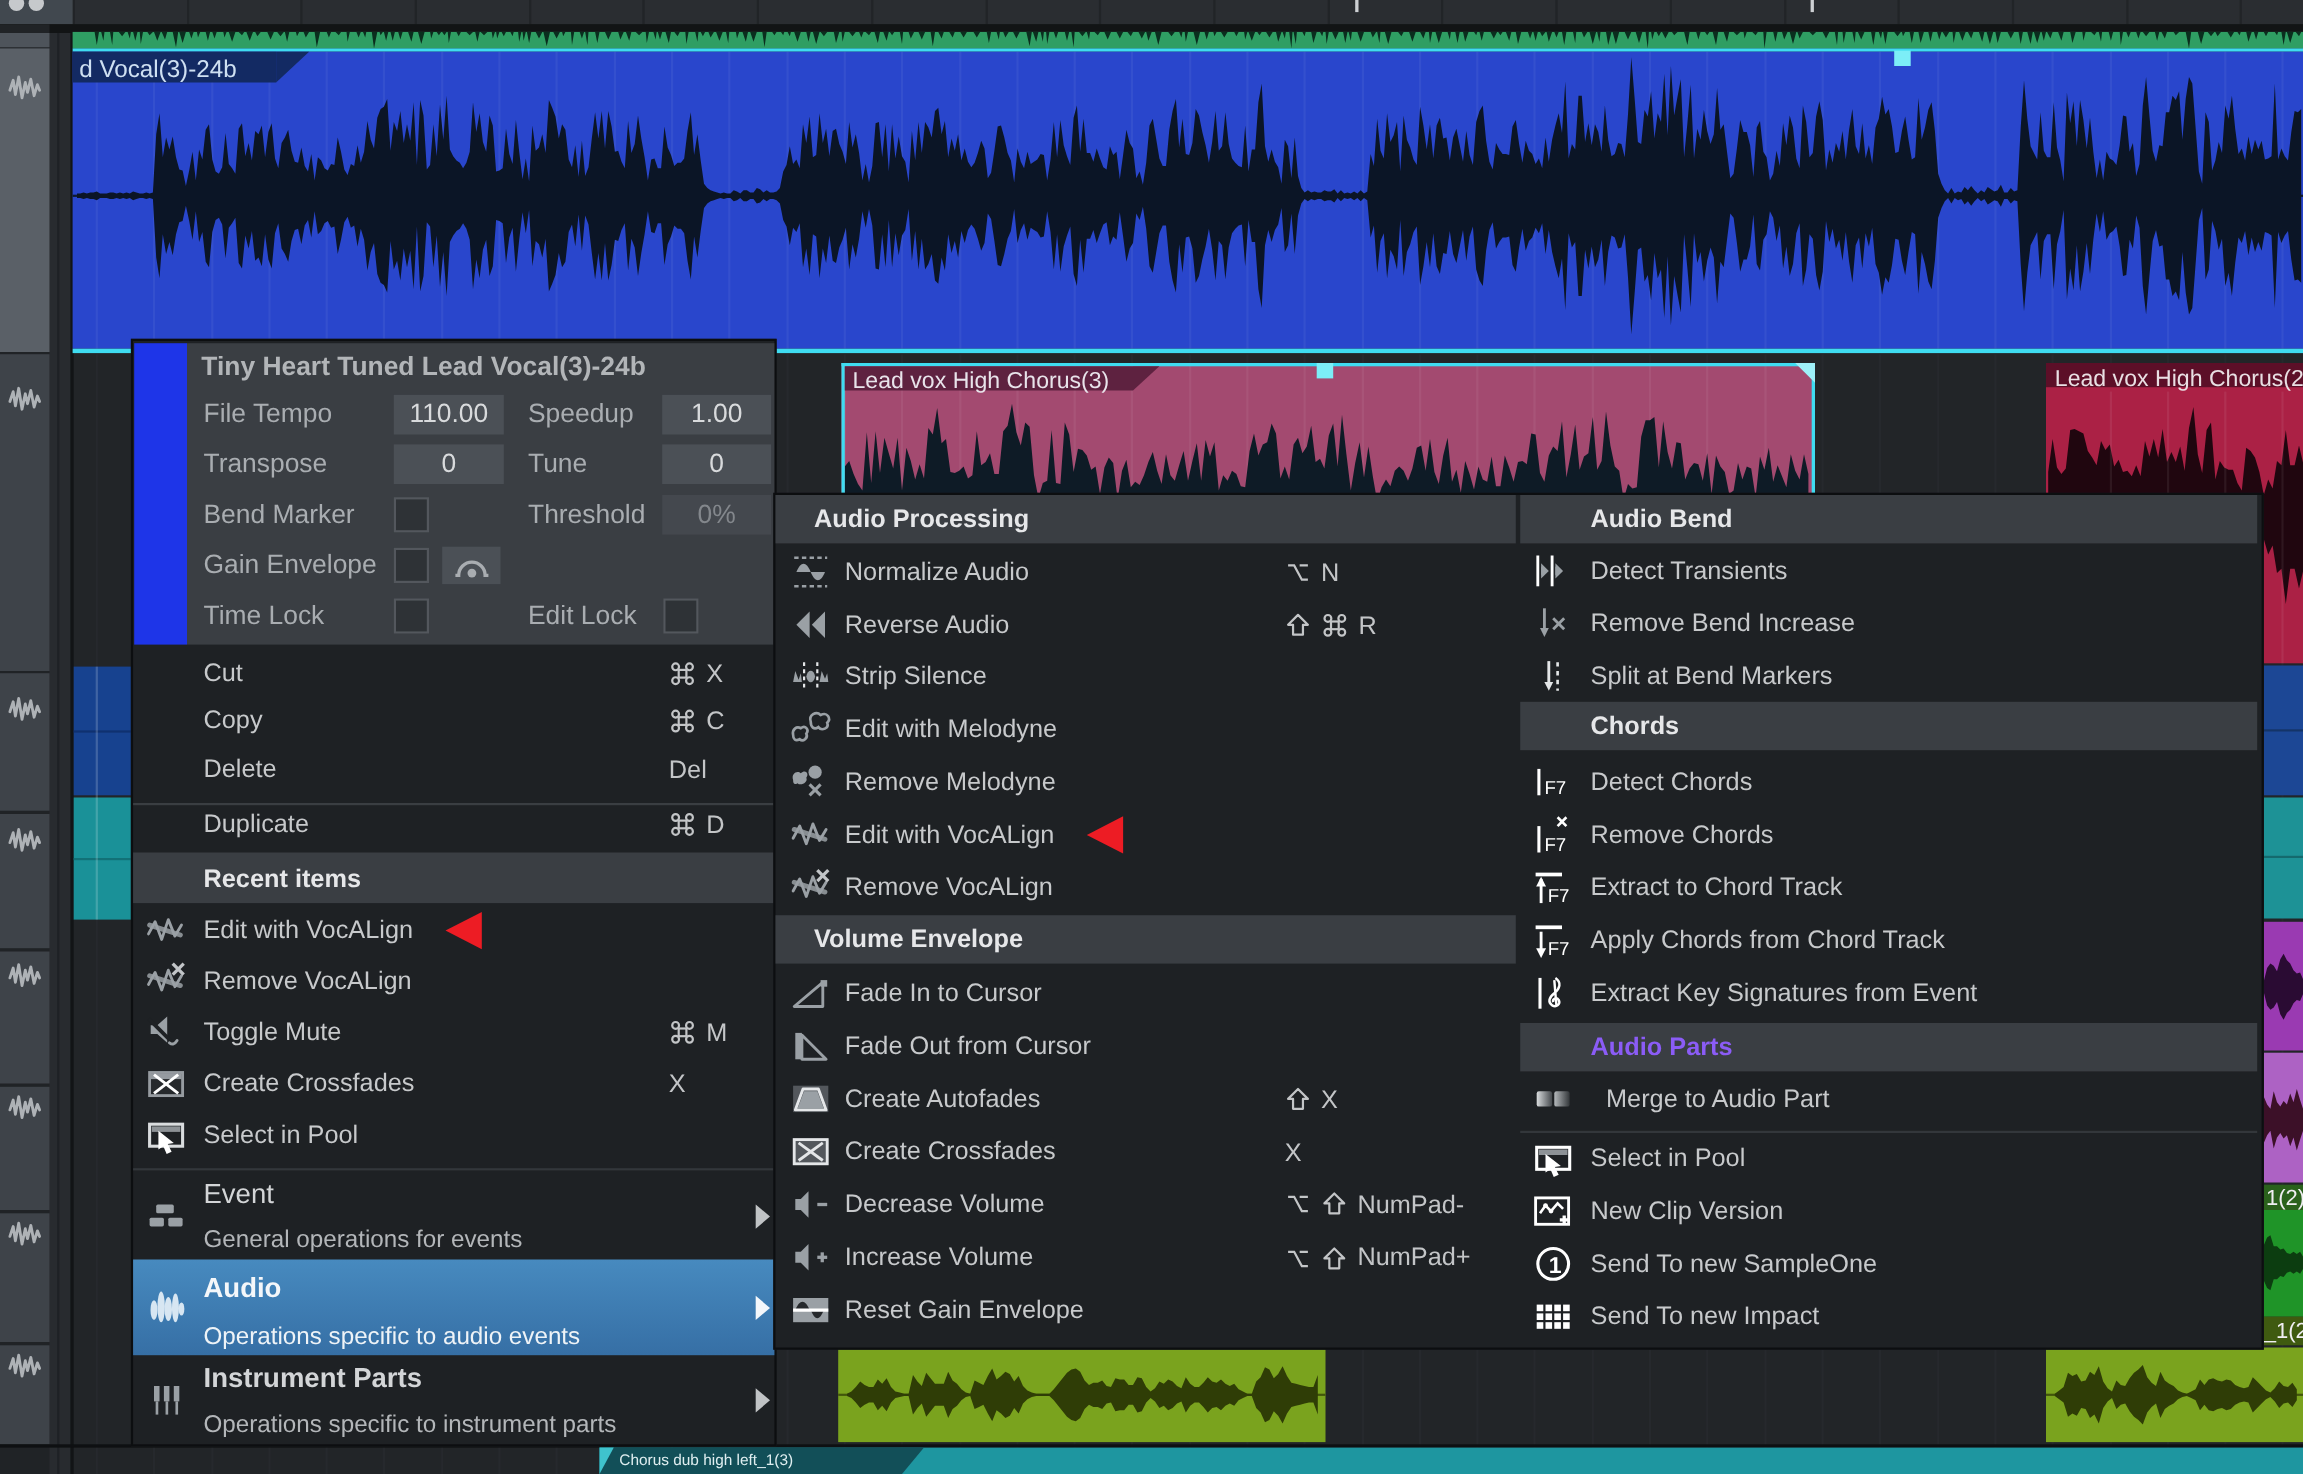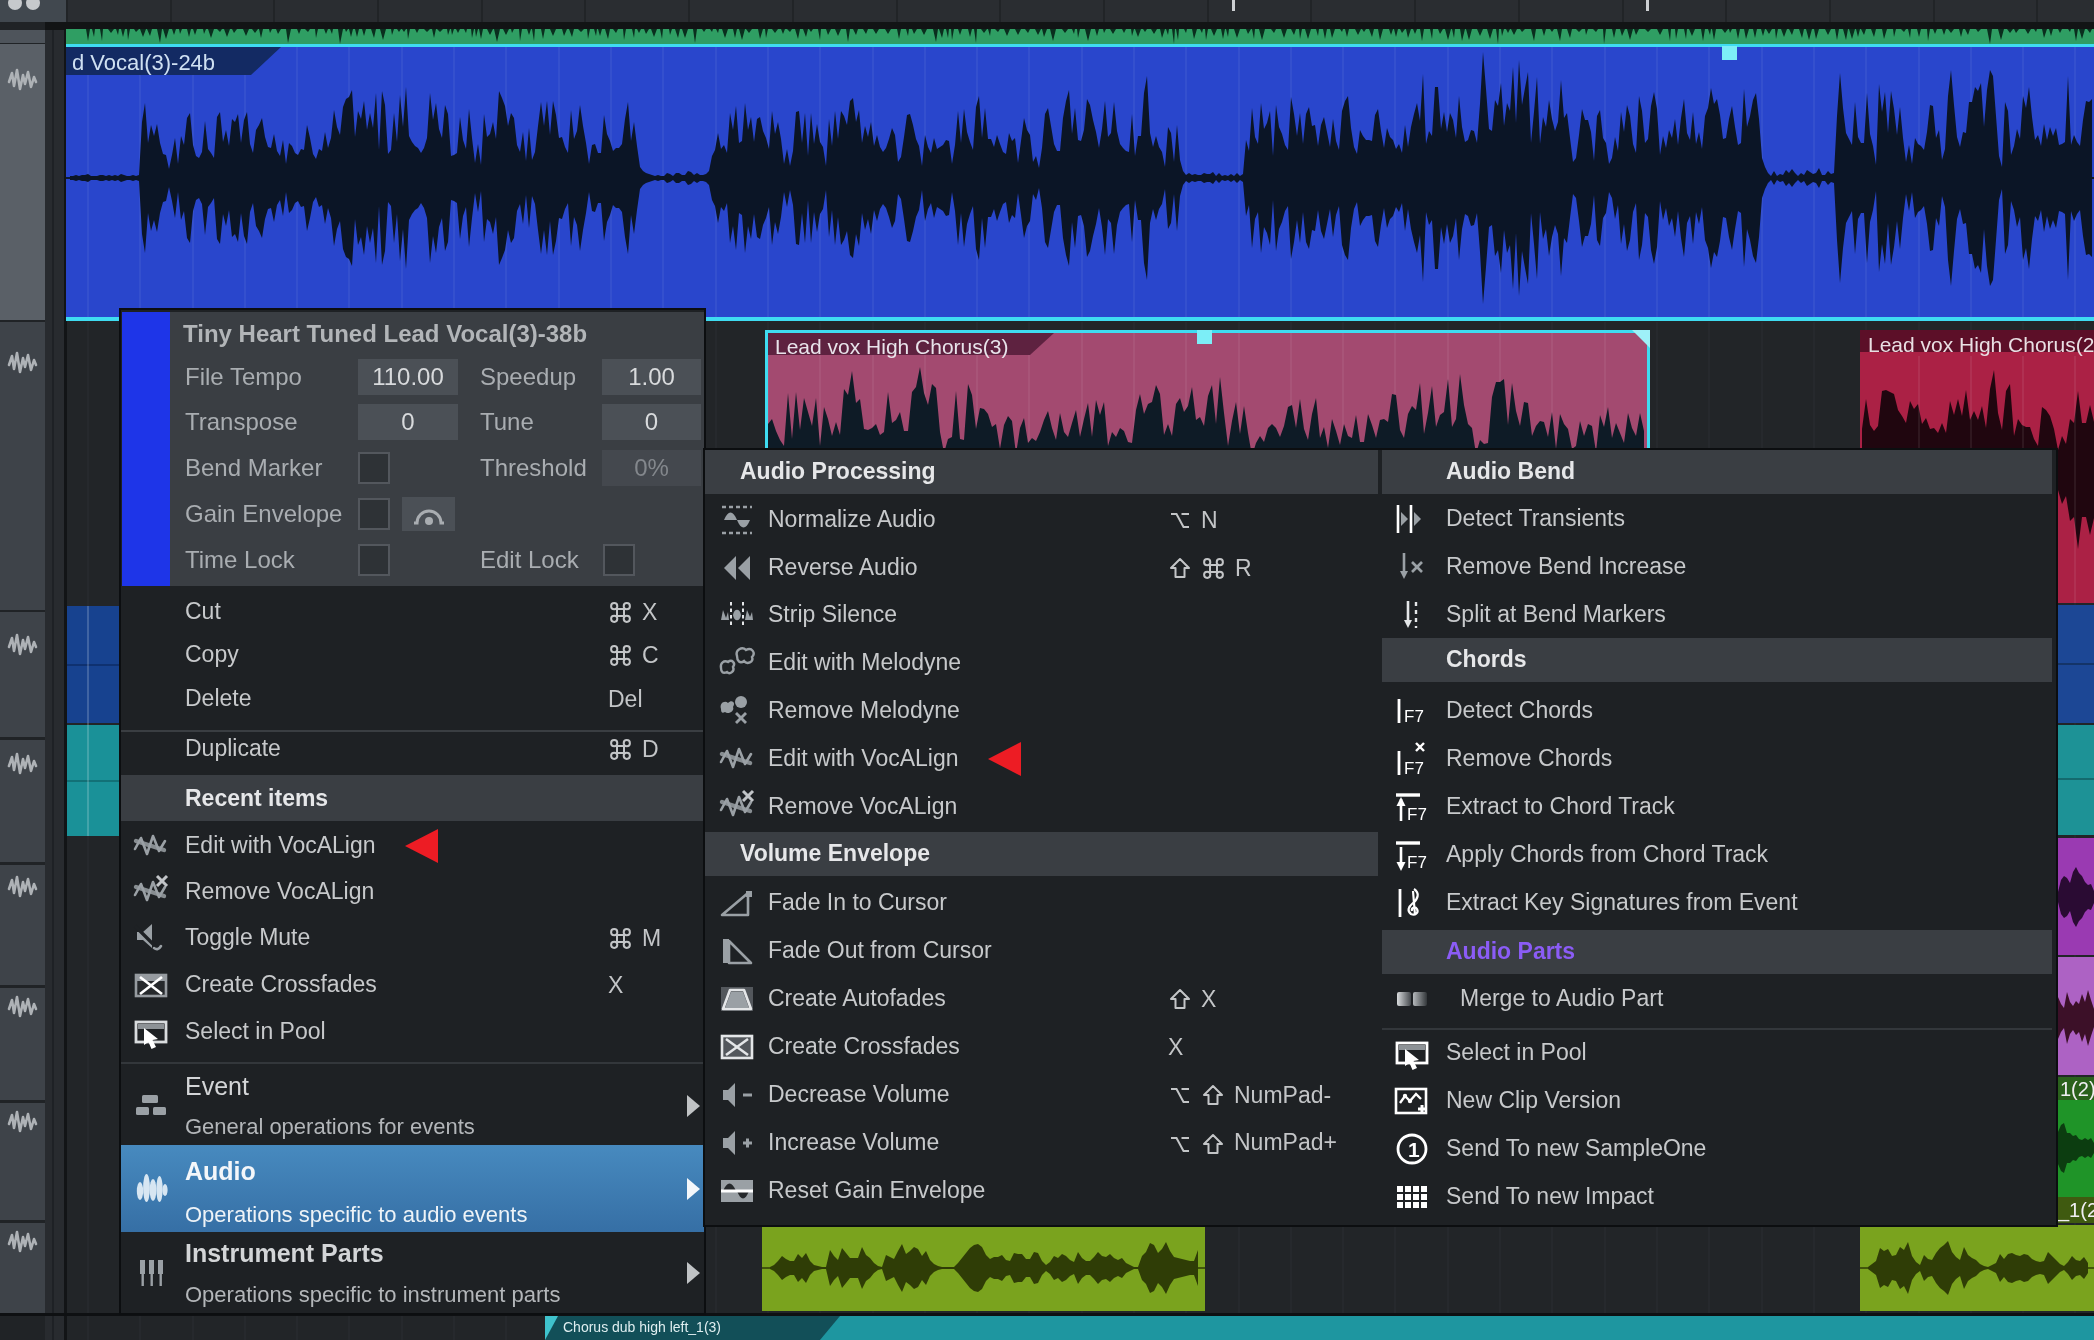--- a/index.html
+++ b/index.html
@@ -241,21 +241,21 @@
   </svg>
 <div class="a" style="left:0;top:1313px;width:2094px;height:3px;background:#0e1012"></div>
 <div class="a" style="left:545px;top:1316px;width:1549px;height:24px;background:#1e96a0"></div>
 <div class="a" style="left:545px;top:1316px;width:275px;height:24px;background:#124f58"></div>
 <div class="a" style="left:820px;top:1316px;width:0;height:0;border-top:24px solid #124f58;border-right:20px solid transparent"></div>
 <div class="a" style="left:545px;top:1316px;width:0;height:0;border-top:24px solid #3fc3cd;border-right:13px solid transparent"></div>
 <div class="txt" style="left:563px;top:1320px;font-size:14px;color:#dfeef0">Chorus dub high left_1(3)</div>
 <div class="a" style="left:119px;top:308px;width:587px;height:1007px;background:#1e2124;border:2px solid #0c0e10"></div>
 <div class="a" style="left:122px;top:312px;width:48px;height:274px;background:#1e35e8"></div>
 <div class="a" style="left:170px;top:312px;width:534px;height:274px;background:#3a3e43"></div>
-<div class="txt" style="left:183px;top:322px;font-size:24px;font-weight:bold;color:#b2b5b8">Tiny Heart Tuned Lead Vocal(3)-38b</div>
+<div class="txt" style="left:183px;top:322px;font-size:24px;font-weight:bold;color:#b2b5b8">Tiny Heart Tuned Lead Vocal(3)-24b</div>
 <div class="txt" style="left:185px;top:365px;font-size:24px;color:#a9adb1">File Tempo</div>
 <div class="txt" style="left:185px;top:410px;font-size:24px;color:#a9adb1">Transpose</div>
 <div class="txt" style="left:185px;top:456px;font-size:24px;color:#a9adb1">Bend Marker</div>
 <div class="txt" style="left:185px;top:502px;font-size:24px;color:#a9adb1">Gain Envelope</div>
 <div class="txt" style="left:185px;top:548px;font-size:24px;color:#a9adb1">Time Lock</div>
 <div class="txt" style="left:480px;top:365px;font-size:24px;color:#a9adb1">Speedup</div>
 <div class="txt" style="left:480px;top:410px;font-size:24px;color:#a9adb1">Tune</div>
 <div class="txt" style="left:480px;top:456px;font-size:24px;color:#a9adb1">Threshold</div>
 <div class="txt" style="left:480px;top:548px;font-size:24px;color:#a9adb1">Edit Lock</div>
 <div class="a" style="left:358px;top:359px;width:100px;height:36px;background:#4b5056;color:#d8dadc;font-size:24px;line-height:36px;text-align:center">110.00</div>
@@ -492,21 +492,21 @@
   </svg>
 <div class="txt" style="left:768px;top:1035px">Create Crossfades</div>
 <div class="a" style="left:1168px;top:1034px;height:26px;display:flex;align-items:center;gap:9px;color:#c3c5c7;font-size:23px">
     <span>X</span>
   </div>
 <svg class="a" style="left:719px;top:1077px" width="36" height="36" viewBox="0 0 36 36">
     <polygon points="4,13 9,13 16,6 16,30 9,23 4,23" fill="#9aa0a5"></polygon>
     <line x1="24" y1="18" x2="33" y2="18" stroke="#9aa0a5" stroke-width="3"></line>
   </svg>
 <div class="txt" style="left:768px;top:1083px">Decrease Volume</div>
-<div class="a" style="left:1168px;top:1082px;height:26px;display:flex;align-items:center;gap:9px;color:#c3c5c7;font-size:23px">
+<div class="a" style="left:1168px;top:1082px;height:26px;display:flex;gap:9px;color:#c3c5c7;font-size:23px">
     <svg width="24" height="24" viewBox="0 0 24 24" style="position:static">
       <path d="M3 6 H8.5 L15.5 19 H21 M13.5 6 H21" fill="none" stroke="#c3c5c7" stroke-width="2"></path>
     </svg>
     <svg width="24" height="24" viewBox="0 0 24 24" style="position:static">
       <path d="M12 3 L21 12 H16.5 V21 H7.5 V12 H3 Z" fill="none" stroke="#c3c5c7" stroke-width="2" stroke-linejoin="round"></path>
     </svg>
     <span>NumPad-</span>
   </div>
 <svg class="a" style="left:719px;top:1125px" width="36" height="36" viewBox="0 0 36 36">
     <polygon points="4,13 9,13 16,6 16,30 9,23 4,23" fill="#9aa0a5"></polygon>

